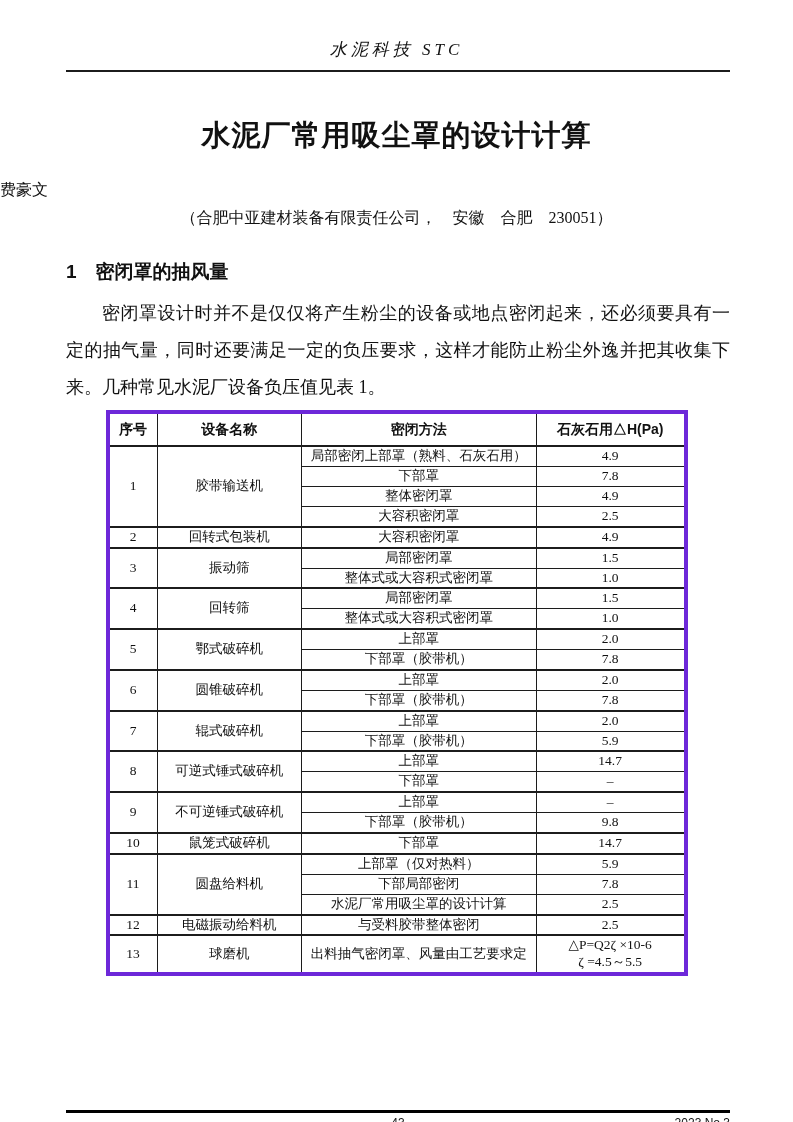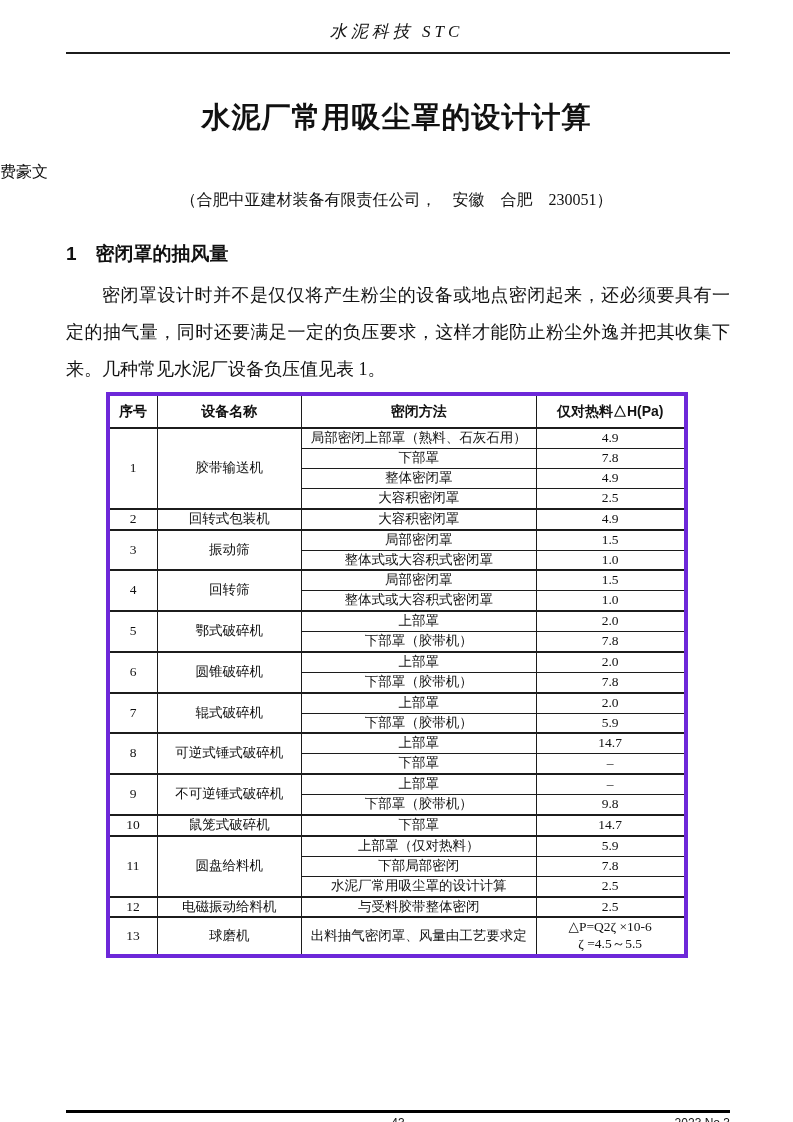--- a/index.html
+++ b/index.html
@@ -7,21 +7,21 @@
   .page {
     width: 793px; height: 1122px;
     position: relative;
     background: #ffffff;
     color: #111111;
     font-family: "Liberation Serif", serif;
     overflow: hidden;
     margin: 0 auto;
   }
   .journal-header {
-    padding-top: 20px;
+    padding-top: 38px;
     text-align: center;
     font-size: 17px;
     letter-spacing: 4px;
     font-style: italic;
     font-family: "Liberation Serif", serif;
   }
   .header-rule {
     margin: 9px 63px 0 66px;
     border-top: 2px solid #1c1c1c;
   }
@@ -123,21 +123,21 @@
 
   <p class="body-paragraph">密闭罩设计时并不是仅仅将产生粉尘的设备或地点密闭起来，还必须要具有一定的抽气量，同时还要满足一定的负压要求，这样才能防止粉尘外逸并把其收集下来。几种常见水泥厂设备负压值见表 1。</p>
 
 
   <table class="equipment-table">
     <thead>
       <tr>
         <th class="col-no">序号</th>
         <th class="col-eq">设备名称</th>
         <th class="col-method">密闭方法</th>
-        <th class="col-value">仅对热料△H(Pa)</th>
+        <th class="col-value">石灰石用△H(Pa)</th>
       </tr>
     </thead>
     <tbody>
         <tr class="group-start">
           <td rowspan="4" class="col-no">1</td>
           <td rowspan="4" class="col-eq">胶带输送机</td>
           <td class="col-method">局部密闭上部罩（熟料、石灰石用）</td>
           <td class="col-value">4.9</td>
         </tr>
         <tr>

